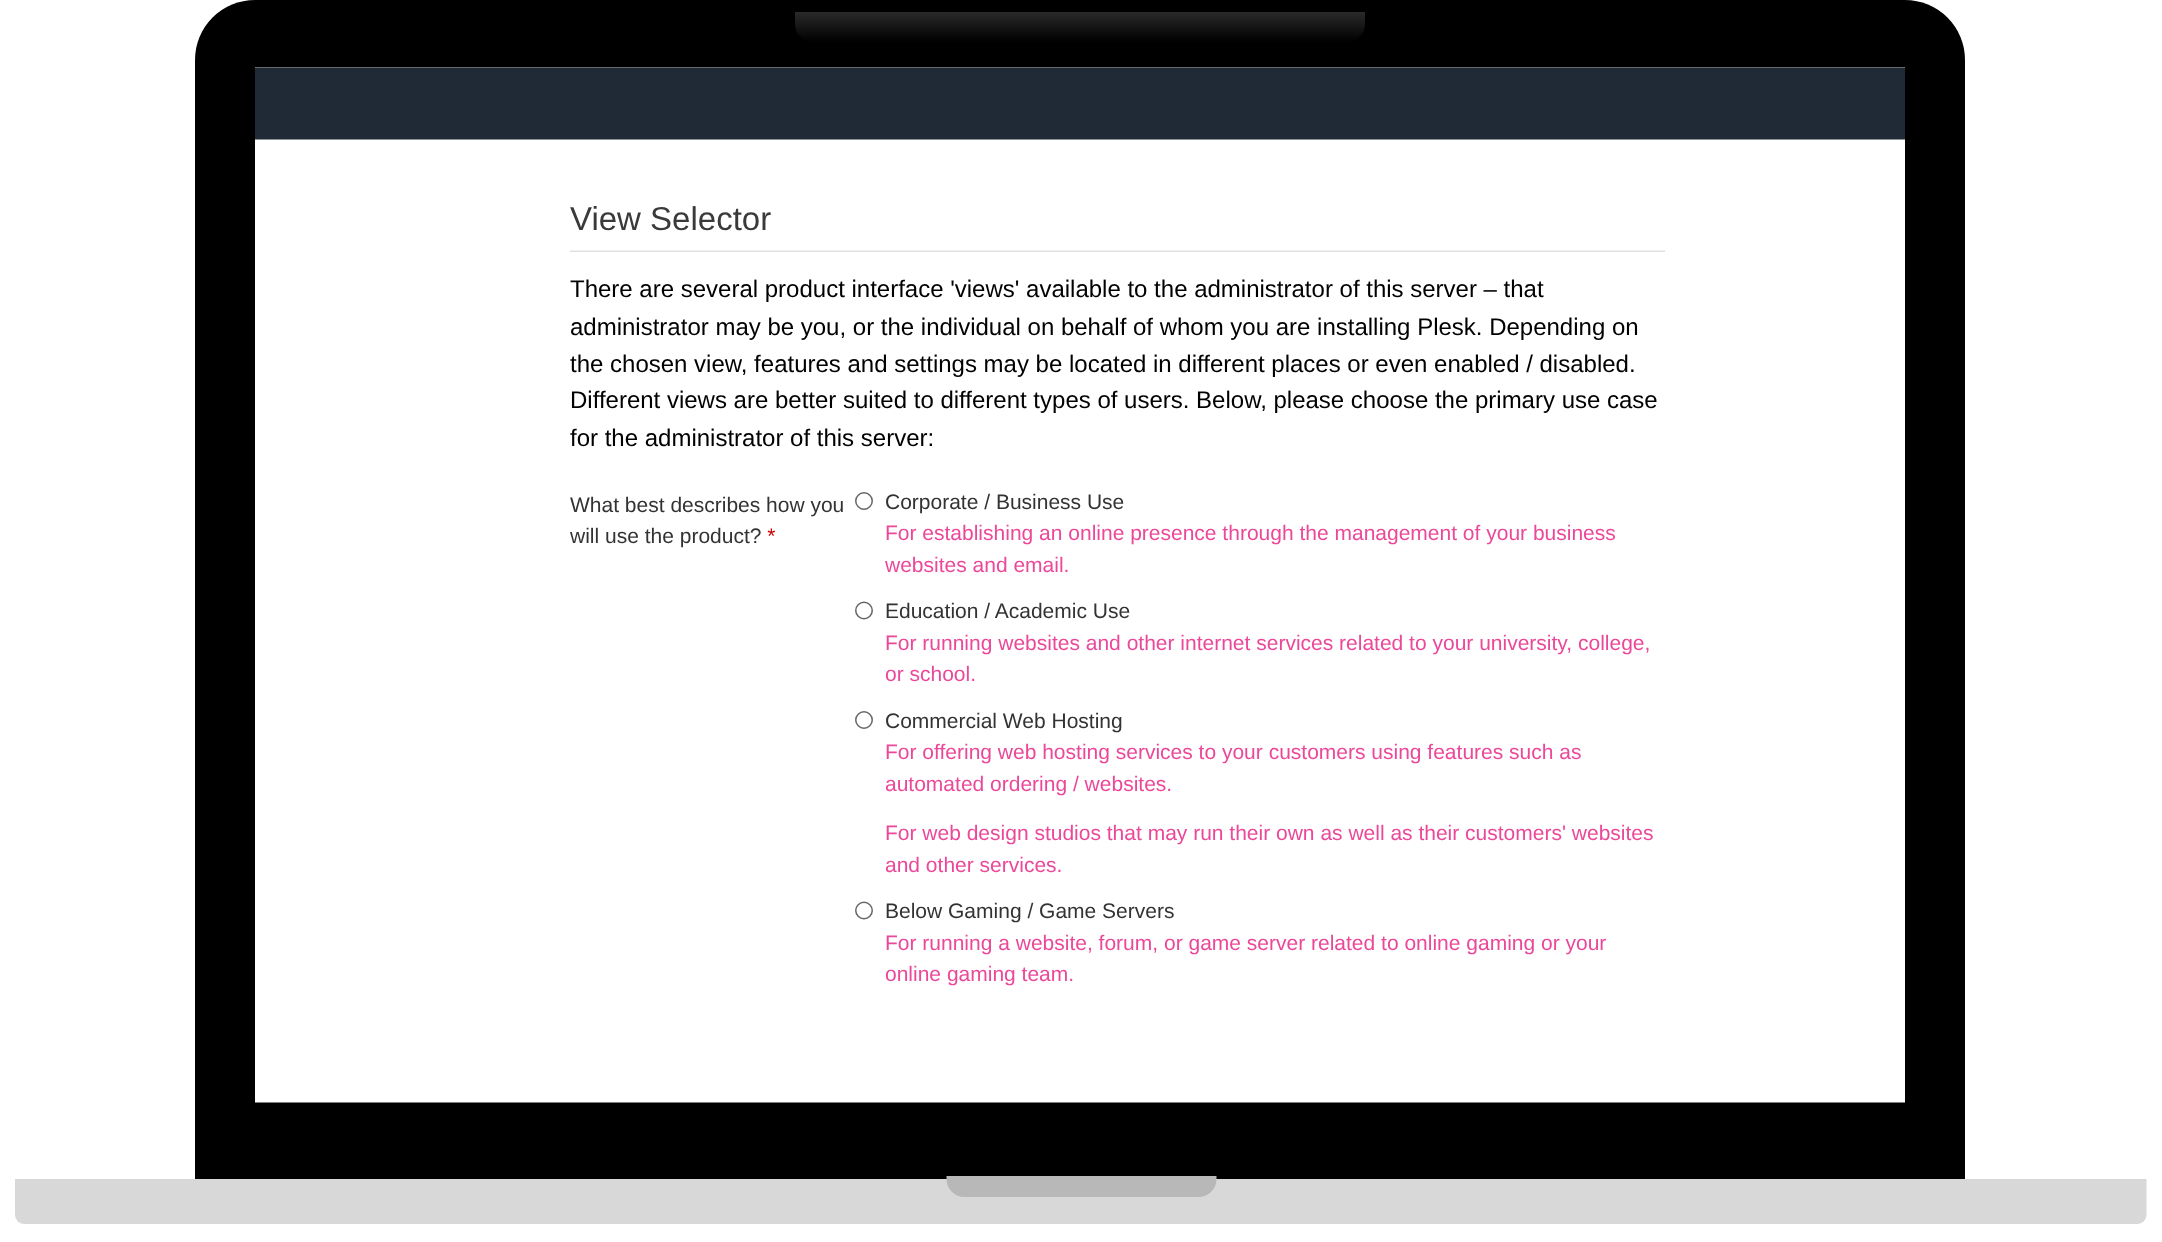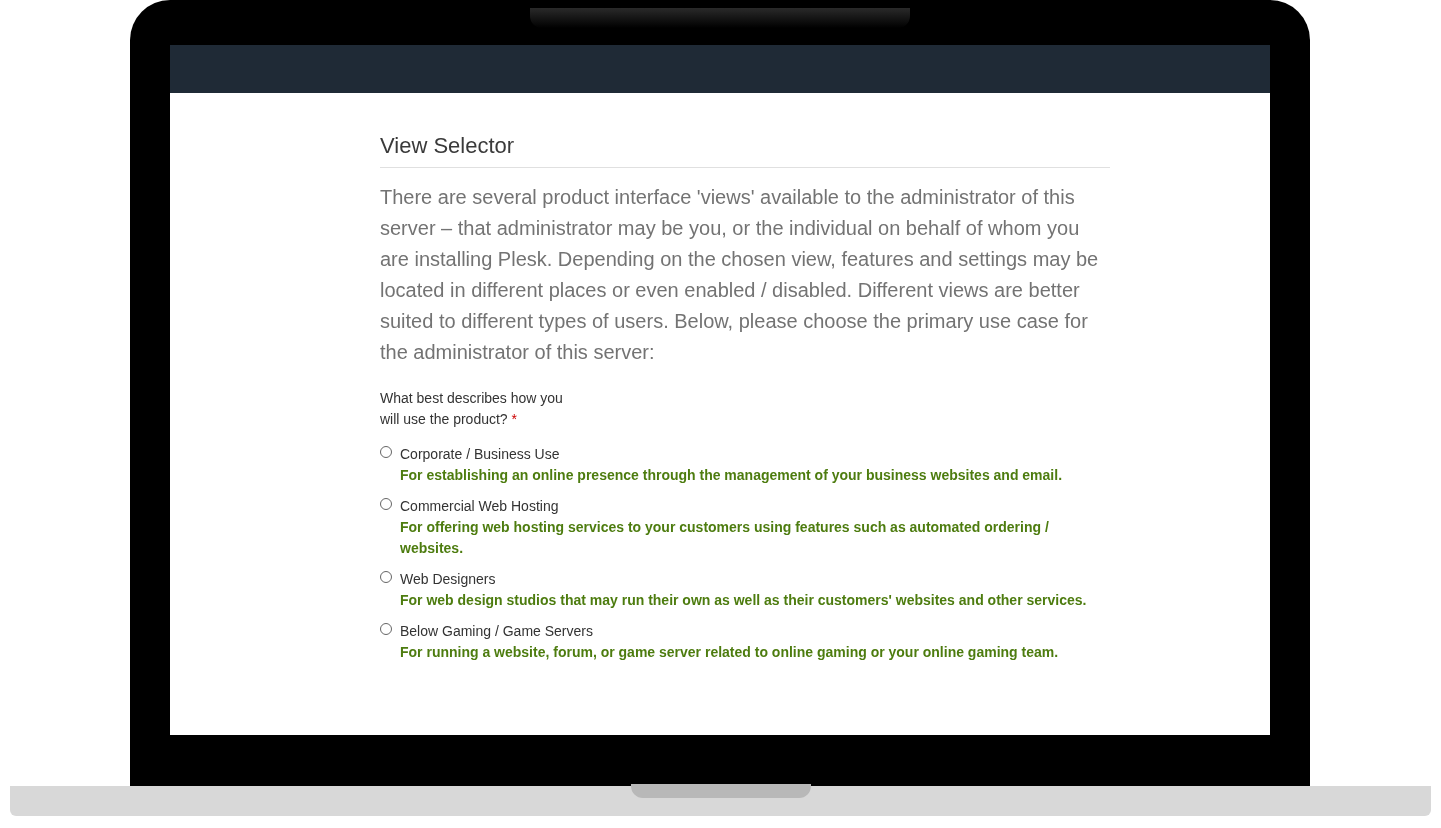--- a/index.html
+++ b/index.html
@@ -68,72 +68,69 @@
     }
     .page-title {
       font-size: 22px;
       font-weight: 400;
       color: #3a3a3a;
       padding-bottom: 8px;
       border-bottom: 1px solid #e0e0e0;
       margin-bottom: 14px;
     }
     .intro-text {
-      font-size: 20px;
+      font-size: 16px;
       line-height: 1.55;
-      color: #737373;
+      color: #000000;
       margin-bottom: 20px;
     }
     .form-row {
       display: flex;
-      gap: 16px;
-      flex-direction: column;
     }
     .question-label {
       width: 190px;
       font-size: 14px;
       line-height: 1.5;
       color: #333333;
       flex-shrink: 0;
     }
     .required-asterisk {
       color: #cc0000;
     }
     .options-col {
       flex: 1;
     }
     .option {
       margin-bottom: 12px;
     }
     .option-head {
       display: flex;
-      align-items: flex-start;
+      align-items: center;
       gap: 8px;
     }
     .radio {
       width: 12px;
       height: 12px;
       border: 1.5px solid #666;
       border-radius: 50%;
       flex-shrink: 0;
       cursor: pointer;
       background: #fff;
     }
     .option-label {
       font-size: 14px;
       color: #333333;
       cursor: pointer;
     }
     .option-desc {
       font-size: 14px;
-      color: #4d7c0f;
+      color: #ec4899;
       margin-left: 20px;
       margin-top: 3px;
       line-height: 1.5;
-      font-weight: bold;
     }
   </style>
 </head>
 <body>
 
 <div class="laptop-frame">
   <div class="laptop-camera"></div>
   <div class="screen">
     <div class="top-bar"></div>
     <div class="content">
@@ -154,34 +151,37 @@
             <div class="option-head">
               <span class="radio"></span>
               <span class="option-label">Corporate / Business Use</span>
             </div>
             <div class="option-desc">For establishing an online presence through the management of your business websites and email.</div>
           </div>
 
           <div class="option">
           </div>
 
+          <div class="option">
+            <div class="option-head">
+              <span class="radio"></span>
+              <span class="option-label">Education / Academic Use</span>
+            </div>
+            <div class="option-desc">For running websites and other internet services related to your university, college, or school.</div>
+          </div>
 
           <div class="option">
             <div class="option-head">
               <span class="radio"></span>
               <span class="option-label">Commercial Web Hosting</span>
             </div>
             <div class="option-desc">For offering web hosting services to your customers using features such as automated ordering / websites.</div>
           </div>
 
           <div class="option">
-            <div class="option-head">
-              <span class="radio"></span>
-              <span class="option-label">Web Designers</span>
-            </div>
             <div class="option-desc">For web design studios that may run their own as well as their customers' websites and other services.</div>
           </div>
 
           <div class="option">
             <div class="option-head">
               <span class="radio"></span>
               <span class="option-label">Below Gaming / Game Servers</span>
             </div>
             <div class="option-desc">For running a website, forum, or game server related to online gaming or your online gaming team.</div>
           </div>

